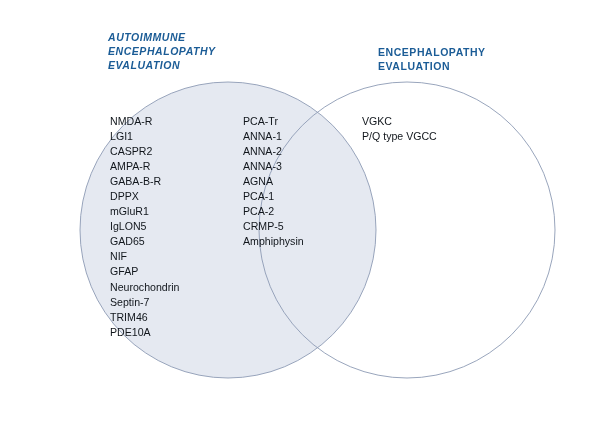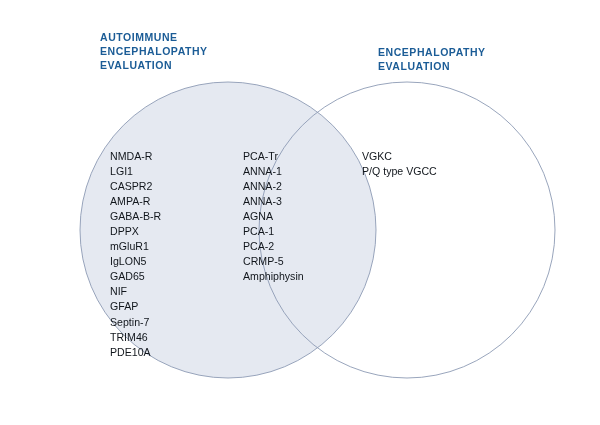--- a/index.html
+++ b/index.html
@@ -28,31 +28,30 @@
     position: absolute;
     font-family: "Liberation Sans", sans-serif;
     font-weight: bold;
     font-size: 10.5px;
     letter-spacing: 0.55px;
     line-height: 13.8px;
     color: #1b5c96;
     white-space: pre-line;
     z-index: 3;
   }
-  #heading-left  { left: 100px; top: 31px; }
+  #heading-left  { left: 108px; top: 31px; font-style: italic; }
   #heading-right { left: 378px; top: 46px; }
 
   .item-list {
     position: absolute;
     z-index: 3;
     font-family: "Liberation Sans", sans-serif;
     font-size: 10.6px;
     line-height: 15.05px;
     color: #11161c;
-    margin-top: 35px;
   }
   #list-left   { left: 110px;  top: 114px; text-align: left; }
   #list-center { left: 243px;  top: 114px; width: 105px; }
   #list-right  { left: 362px;  top: 114px; text-align: left; }
 
   .item-list div { white-space: nowrap; }
 </style>
 </head>
 <body>
 
@@ -74,20 +73,21 @@
   <div>LGI1</div>
   <div>CASPR2</div>
   <div>AMPA-R</div>
   <div>GABA-B-R</div>
   <div>DPPX</div>
   <div>mGluR1</div>
   <div>IgLON5</div>
   <div>GAD65</div>
   <div>NIF</div>
   <div>GFAP</div>
+  <div>Neurochondrin</div>
   <div>Septin-7</div>
   <div>TRIM46</div>
   <div>PDE10A</div>
 </div>
 
 <div class="item-list" id="list-center">
   <div>PCA-Tr</div>
   <div>ANNA-1</div>
   <div>ANNA-2</div>
   <div>ANNA-3</div>

